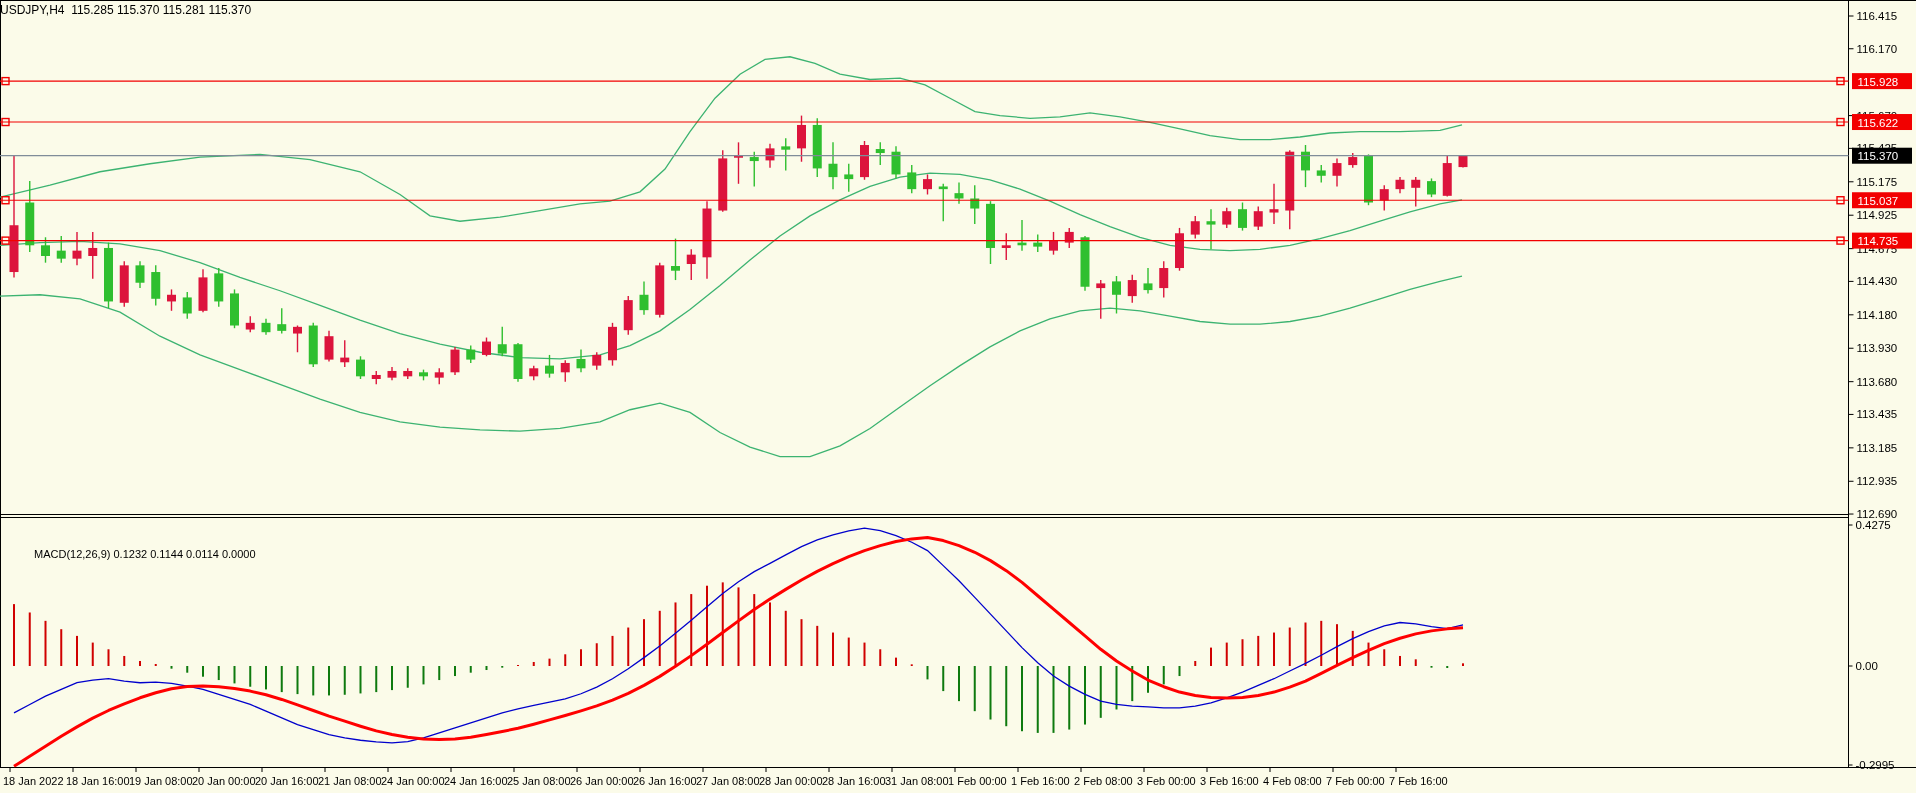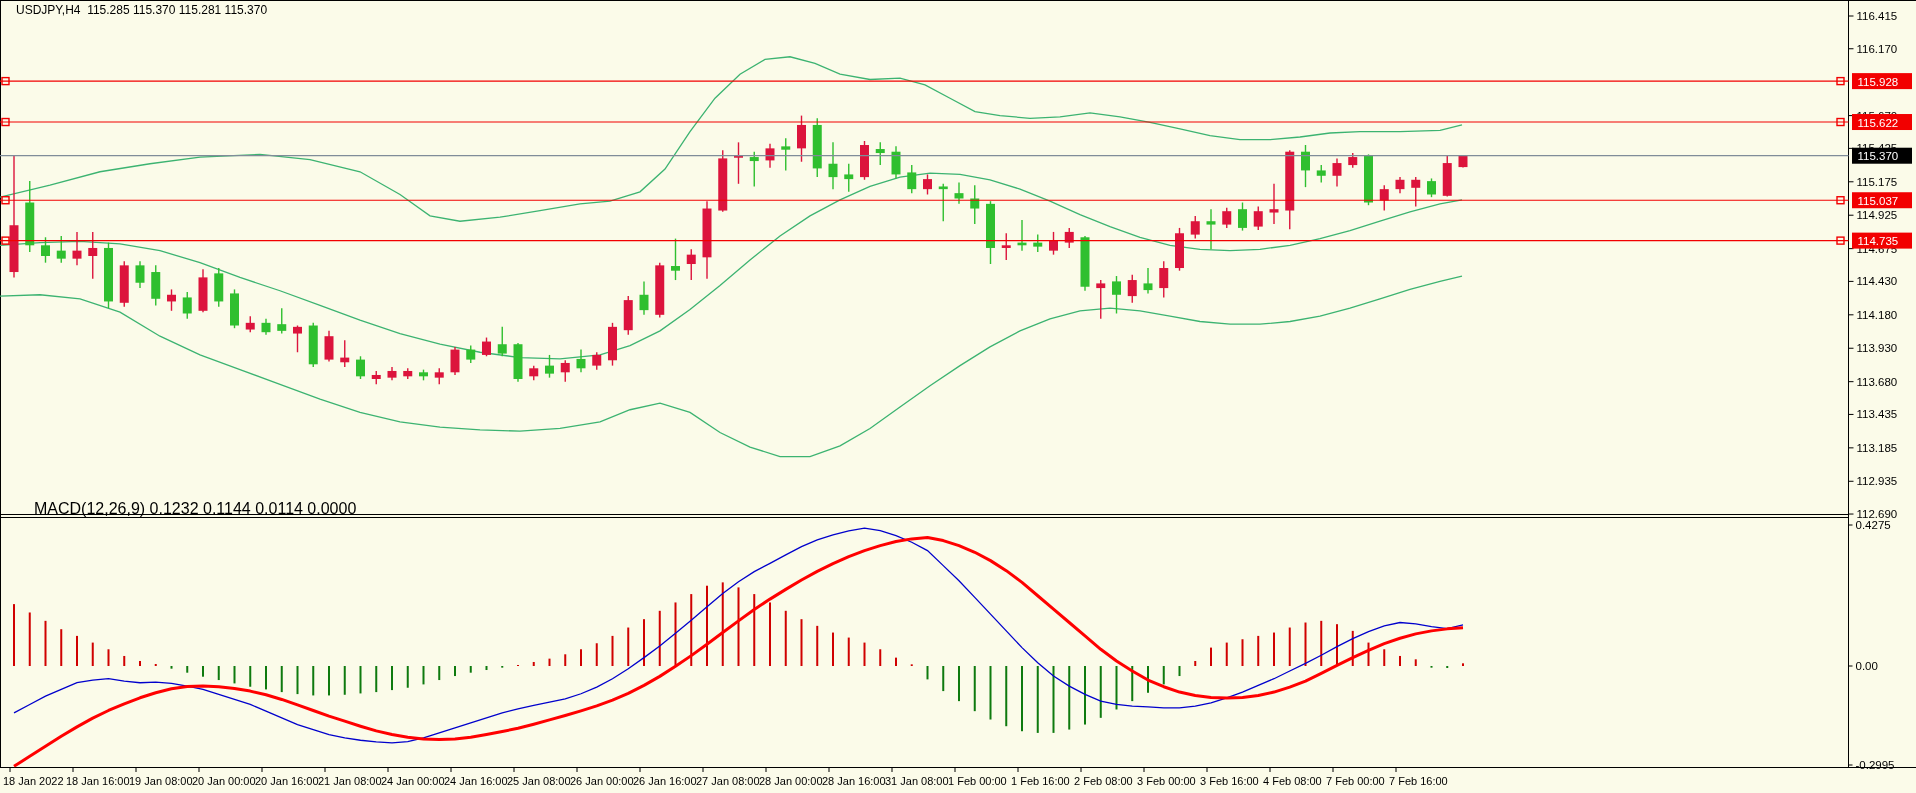--- a/index.html
+++ b/index.html
@@ -1,21 +1,21 @@
 <!DOCTYPE html>
 <html><head>
 <meta charset="utf-8">
 <style>
   html,body{margin:0;padding:0;background:#888;}
   #screen{position:relative;width:1916px;height:793px;background:#fbfbe9;
           font-family:"Liberation Sans", sans-serif;overflow:hidden;}
   #chart-svg{position:absolute;left:0;top:0;}
   .overlay-label{position:absolute;color:#000;font-size:12px;white-space:pre;}
-  #title-label{left:16px;top:3px;text-align:center;}
-  #macd-label{left:4px;top:500px;font-size:16px;padding-left:30px;}
+  #title-label{left:0;top:3px;text-align:center;}
+  #macd-label{left:4px;top:548px;font-size:11px;padding-left:30px;}
 </style>
 </head>
 <body>
 
 <div id="screen">
   <svg id="chart-svg" width="1916" height="793" viewBox="0 0 1916 793">
       <rect x="0" y="0" width="1916" height="793" fill="#fbfbe9"></rect>
       <line x1="0" y1="0.5" x2="1916" y2="0.5" stroke="#000000"></line>
       <line x1="0.5" y1="0" x2="0.5" y2="767" stroke="#000000"></line>
       <line x1="0" y1="514.5" x2="1848.5" y2="514.5" stroke="#000000"></line>

